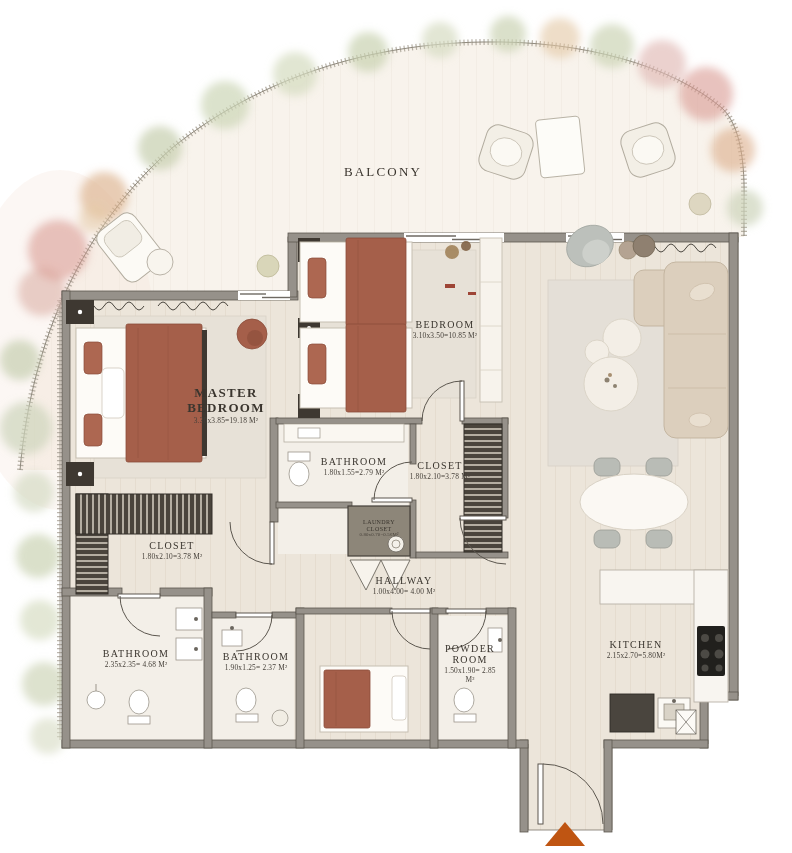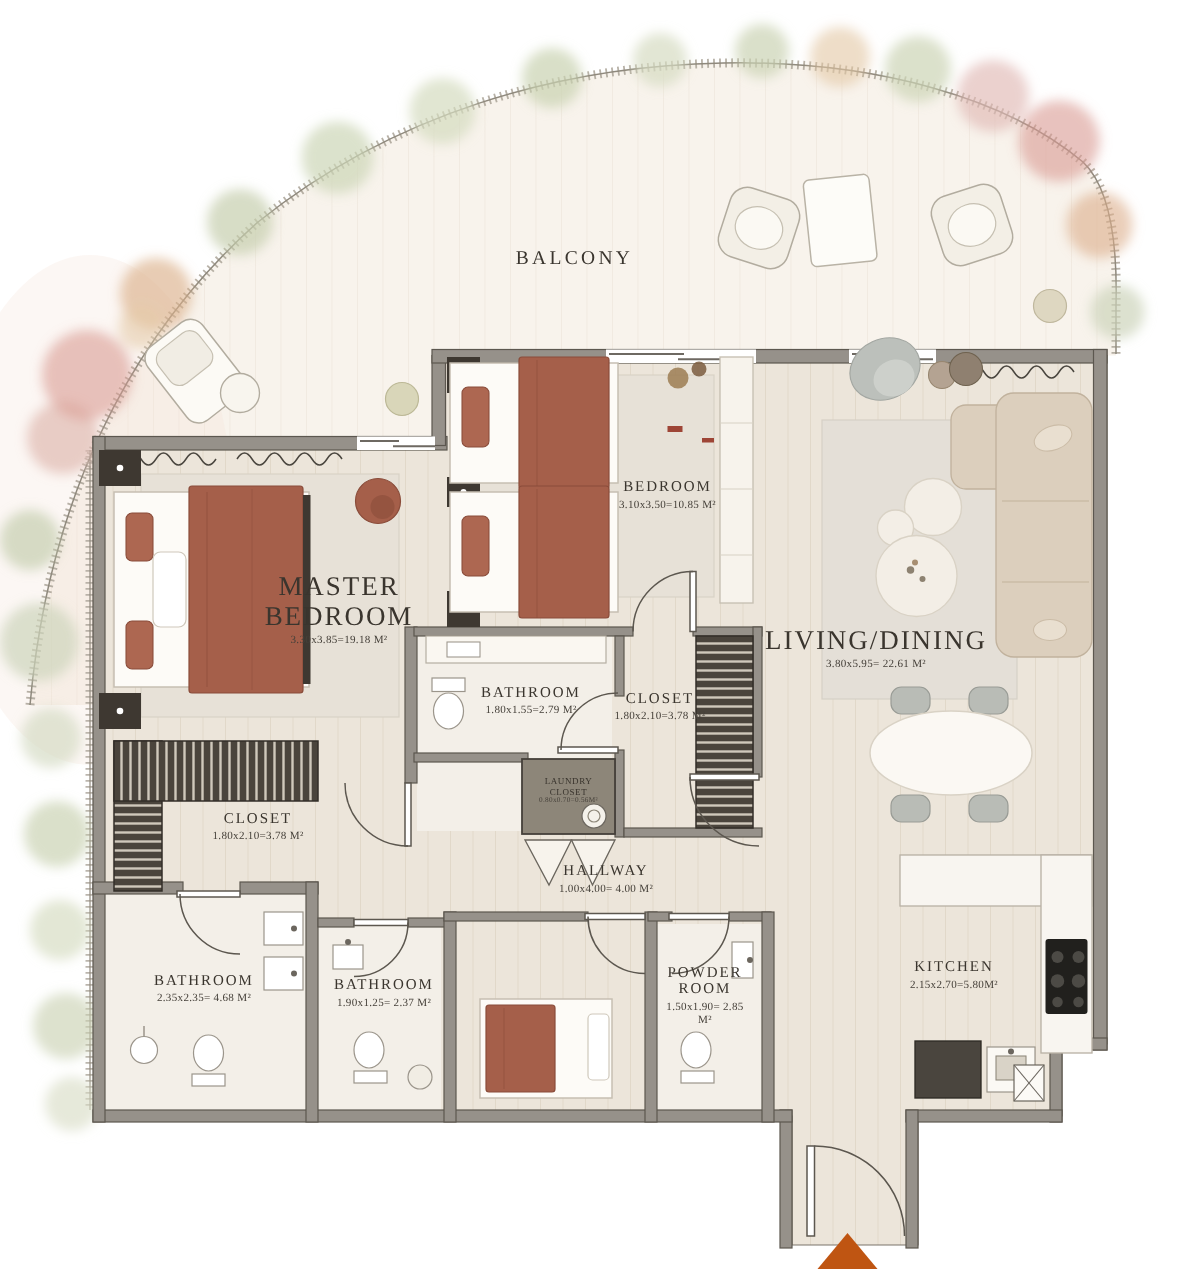--- a/index.html
+++ b/index.html
@@ -3,21 +3,21 @@
 <meta charset="utf-8">
 <style>
   html,body{margin:0;padding:0;background:#ffffff;}
   .plan{position:relative;width:792px;height:853px;background:#ffffff;overflow:hidden;
         font-family:"Liberation Serif", serif;padding-left:12px;}
   svg.base{position:absolute;left:0;top:0;}
   .rlabel{position:absolute;transform:translate(-50%,-50%);text-align:center;
           color:#3a352e;pointer-events:none;}
   .rn{display:block;font-size:10px;letter-spacing:1.3px;line-height:1.12;font-weight:400;}
   .rd{display:block;font-size:7.4px;letter-spacing:.2px;margin-top:1px;color:#46413a;}
-  .big .rn{font-size:18px;}
+  .big .rn{font-size:13px;font-weight:bold;}
   .balcony-label .rn{font-size:13px;letter-spacing:2.2px;}
   .tiny .rn{font-size:6px;letter-spacing:.4px;line-height:1.1;}
   .tiny .rd{font-size:4.8px;margin-top:0;}
 </style>
 </head>
 <body>
 
 <div class="plan">
 
 <svg class="base" width="792" height="853" viewBox="0 0 792 853">
@@ -360,24 +360,20 @@
 <div class="rlabel" style="left:354px;top:467px;width:100px">
   <span class="rn">BATHROOM</span>
   <span class="rd">1.80x1.55=2.79 M²</span>
 </div>
 
 <div class="rlabel" style="left:440px;top:471px;width:80px">
   <span class="rn">CLOSET</span>
   <span class="rd">1.80x2.10=3.78 M²</span>
 </div>
 
-<div class="rlabel big" style="left:584px;top:432px;width:170px">
-  <span class="rn">LIVING/DINING</span>
-  <span class="rd">3.80x5.95= 22.61 M²</span>
-</div>
 
 <div class="rlabel tiny" style="left:379px;top:528px;width:56px">
   <span class="rn">LAUNDRY CLOSET</span>
   <span class="rd">0.80x0.70=0.56M²</span>
 </div>
 
 <div class="rlabel" style="left:404px;top:586px;width:110px">
   <span class="rn">HALLWAY</span>
   <span class="rd">1.00x4.00= 4.00 M²</span>
 </div>

